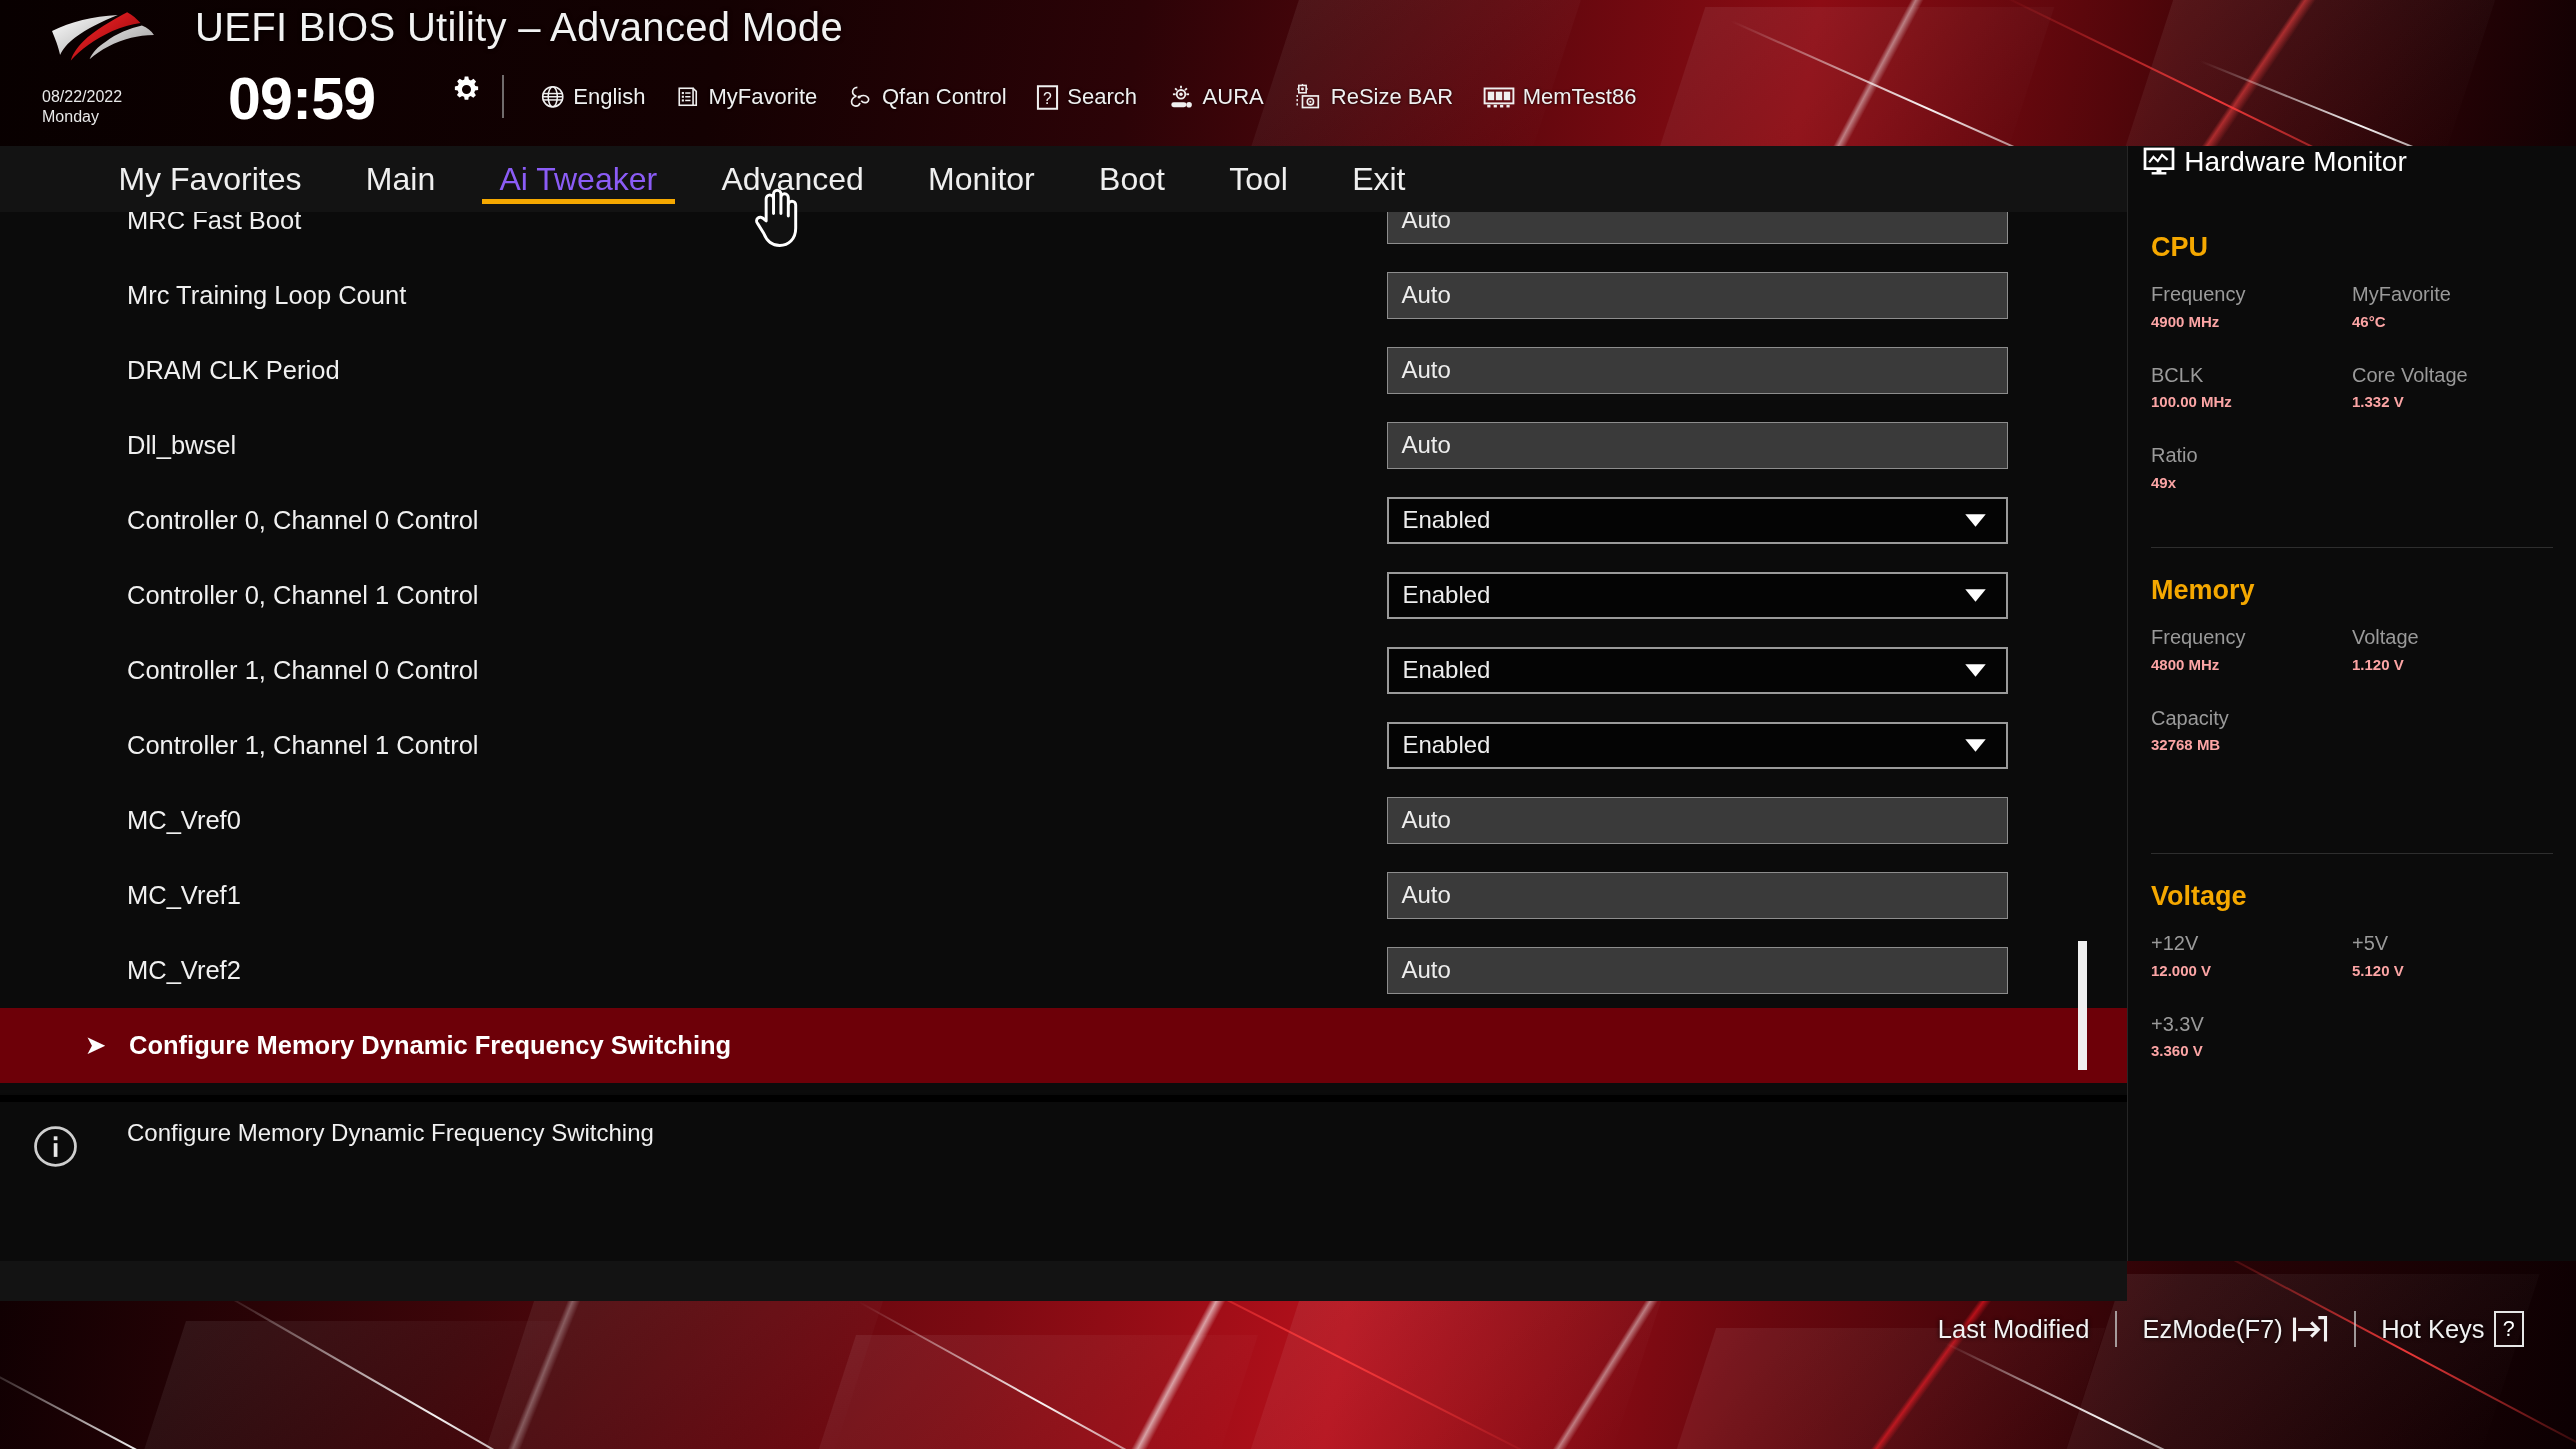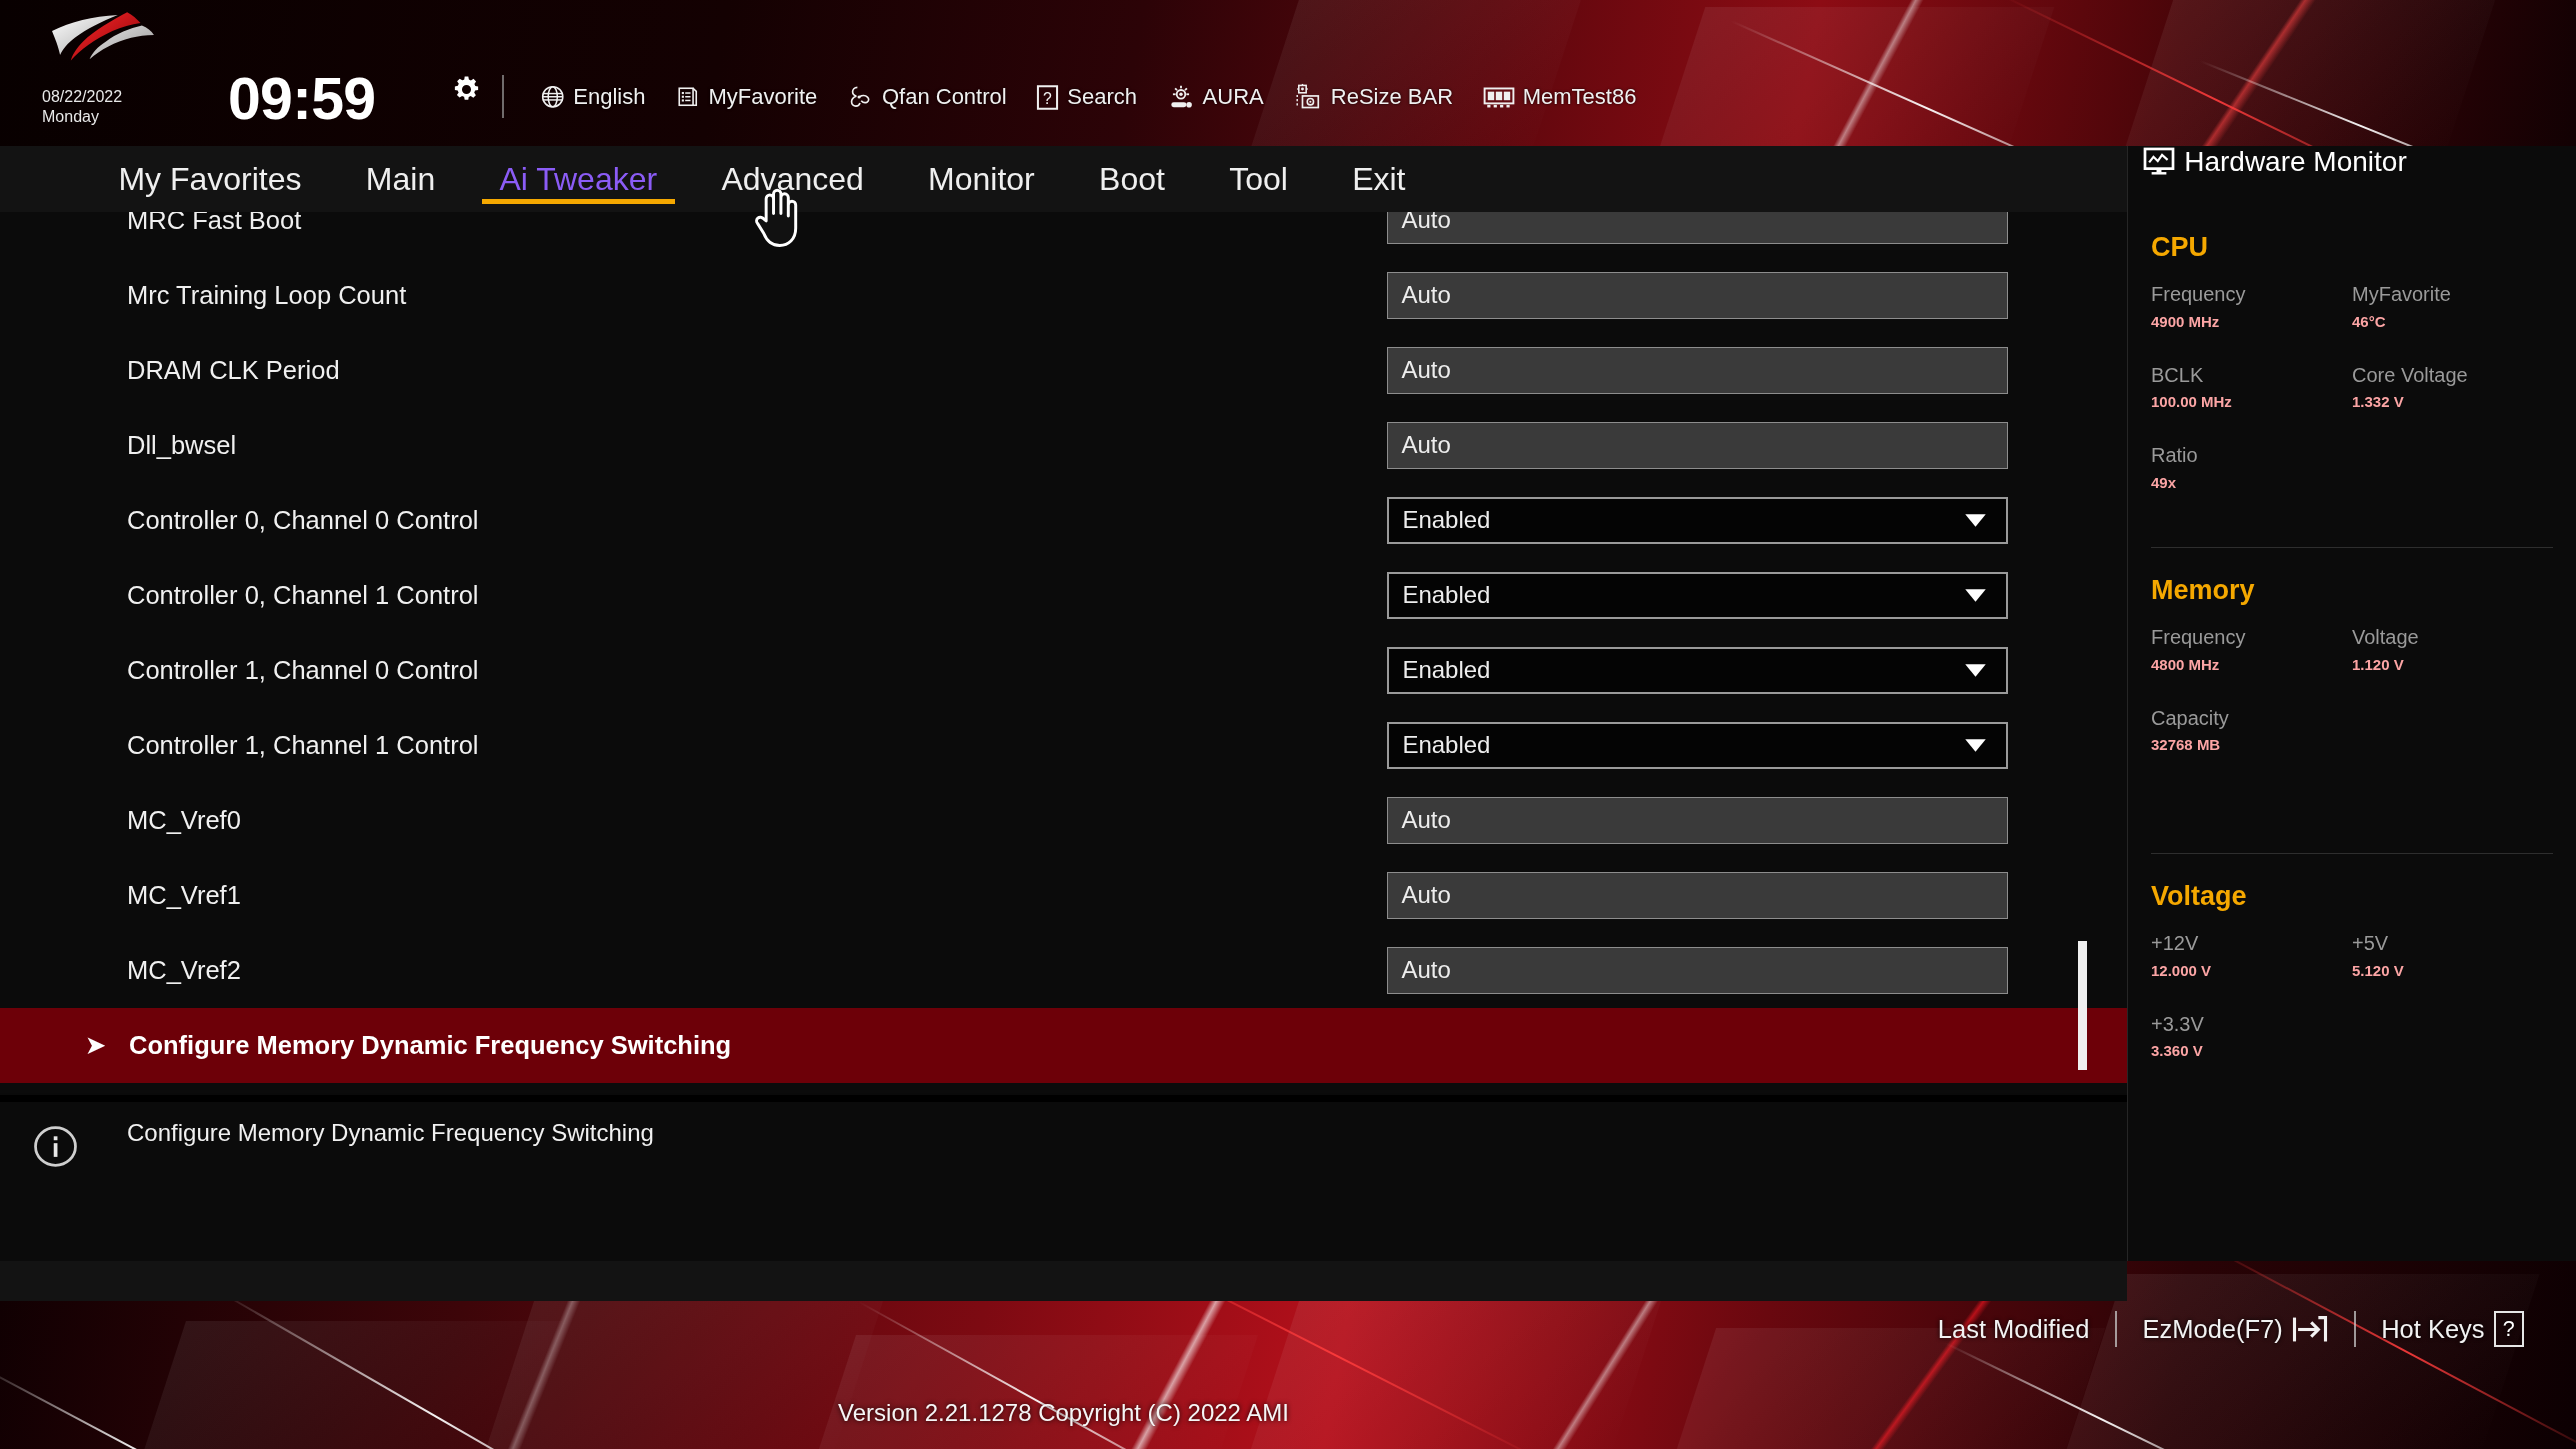--- a/index.html
+++ b/index.html
@@ -153,20 +153,21 @@
         <linearGradient id="rogB" x1="0" y1="0" x2="1" y2="1">
           <stop offset="0%" stop-color="#ff2a2a"></stop>
             <stop offset="100%" stop-color="#8a0008"></stop>
         </linearGradient>
       </defs>
       <path d="M6 34 C34 20, 66 12, 104 10 C80 20, 58 30, 40 44 C30 52, 22 60, 18 70 C16 58, 10 44, 6 34 Z" fill="url(#rogA)"></path>
       <path d="M118 6 C96 18, 70 32, 52 50 C42 60, 36 70, 34 78 C48 62, 70 46, 96 34 C110 28, 124 24, 138 22 C132 16, 126 10, 118 6 Z" fill="url(#rogB)"></path>
       <path d="M140 26 C122 30, 102 38, 86 50 C74 58, 66 66, 62 76 C78 62, 100 50, 124 44 C134 42, 146 40, 158 40 C154 34, 148 29, 140 26 Z" fill="url(#rogA)" opacity="0.9"></path>
     </svg>
 
+    <div class="app-title">UEFI BIOS Utility – Advanced Mode</div>
 
     <div class="datebox">
       <div>08/22/2022</div>
       <div>Monday</div>
     </div>
 
     <div class="clock">09:59</div>
 
     <svg class="clock-gear" width="31" height="31" viewBox="0 0 24 24">
       <path fill="#ffffff" d="M12 8.5A3.5 3.5 0 1 0 12 15.5A3.5 3.5 0 1 0 12 8.5M10.6 2h2.8l.45 2.35c.55.17 1.07.4 1.55.69l2.02-1.3 1.98 1.98-1.3 2.02c.29.48.52 1 .69 1.55L21 9.6v2.8l-2.35.45c-.17.55-.4 1.07-.69 1.55l1.3 2.02-1.98 1.98-2.02-1.3c-.48.29-1 .52-1.55.69L13.4 20h-2.8l-.45-2.35a6.6 6.6 0 0 1-1.55-.69l-2.02 1.3-1.98-1.98 1.3-2.02a6.6 6.6 0 0 1-.69-1.55L3 12.4V9.6l2.35-.45c.17-.55.4-1.07.69-1.55l-1.3-2.02 1.98-1.98 2.02 1.3c.48-.29 1-.52 1.55-.69z"></path>
@@ -506,16 +507,15 @@
         <polyline points="22,3 28,3 28,23" fill="none" stroke="#f2f2f2" stroke-width="2.6"></polyline>
       </svg>
     </div>
     <div class="fa-sep"></div>
     <div class="fa">
       <span>Hot Keys</span>
       <span class="kbox">?</span>
     </div>
   </div>
 
-  <div class="version">Version 2.21.1278 Copyright (C) 2022 AMI</div>
 
 </div>
 
 
 </body></html>

